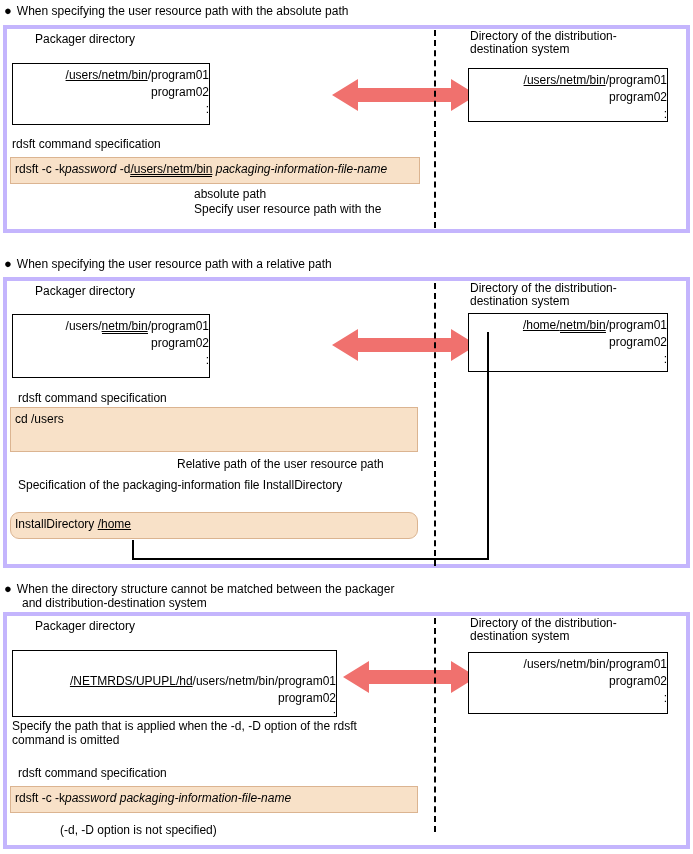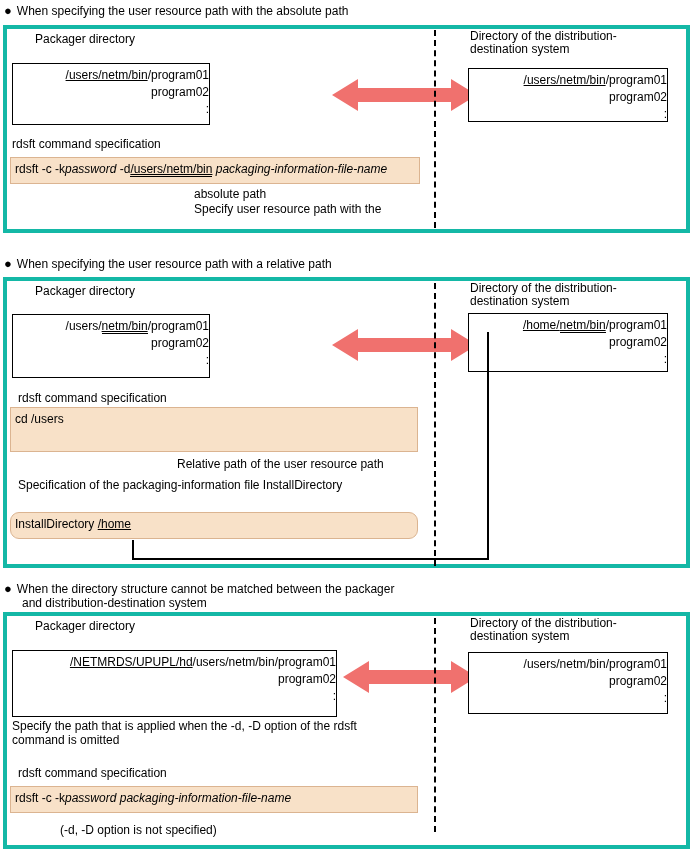--- a/index.html
+++ b/index.html
@@ -8,21 +8,21 @@
     font-family:"Liberation Sans", sans-serif; font-size:12px; color:#000;
     overflow:hidden;
   }
   .hdr { position:absolute; line-height:14px; white-space:nowrap; }
   .hdr .row { display:flex; align-items:center; }
   .bullet { font-size:13px; line-height:14px; margin-right:5px; }
   .hdr .cont { padding-left:18px; }
 
   .frame {
     position:absolute; box-sizing:border-box;
-    border:4px solid #14b8a6; background:#fff;
+    border:4px solid #c4b5fd; background:#fff;
   }
   .lbl { position:absolute; line-height:14px; white-space:nowrap; }
   .lbl2 { position:absolute; line-height:13px; white-space:nowrap; }
 
   .wbox {
     position:absolute; box-sizing:border-box; background:#fff;
     border:1px solid #000; padding-top:3px; overflow:hidden;text-align:right;
   }
   .wbox .bl { height:17px; line-height:17px; white-space:nowrap; }
 
@@ -169,21 +169,21 @@
       <span class="bullet">●</span>
       <span>When the directory structure cannot be matched between the packager</span>
     </div>
     <div class="cont">and distribution-destination system</div>
   </div>
 
   <div class="frame" style="left:3px; top:612px; width:687px; height:237px;">
     <div class="lbl" style="left:28px; top:3px;">Packager directory</div>
 
     <div class="wbox" style="left:5px; top:34px; width:325px; height:67px;">
-      <div class="bl" style="padding-left:4px;"><span class="seg-u">/NETMRDS/UPUPL/hd</span><span>/users/netm/bin/program01</span></div>
+      <div class="bl" style="padding-left:4px;margin-top:19px;"><span class="seg-u">/NETMRDS/UPUPL/hd</span><span>/users/netm/bin/program01</span></div>
       <div class="bl" style="padding-left:249px;">program02</div>
       <div class="bl" style="padding-left:132px;">:</div>
     </div>
 
     <div class="arrow" style="left:336px; top:45px; width:134px; height:32px;">
       <div class="tri-l"></div>
       <div class="bar"></div>
       <div class="tri-r"></div>
     </div>
 

